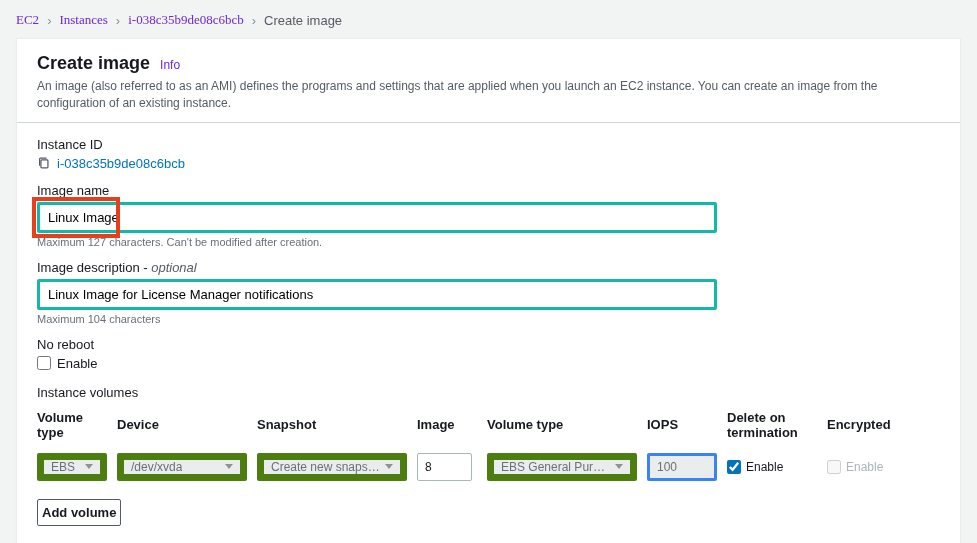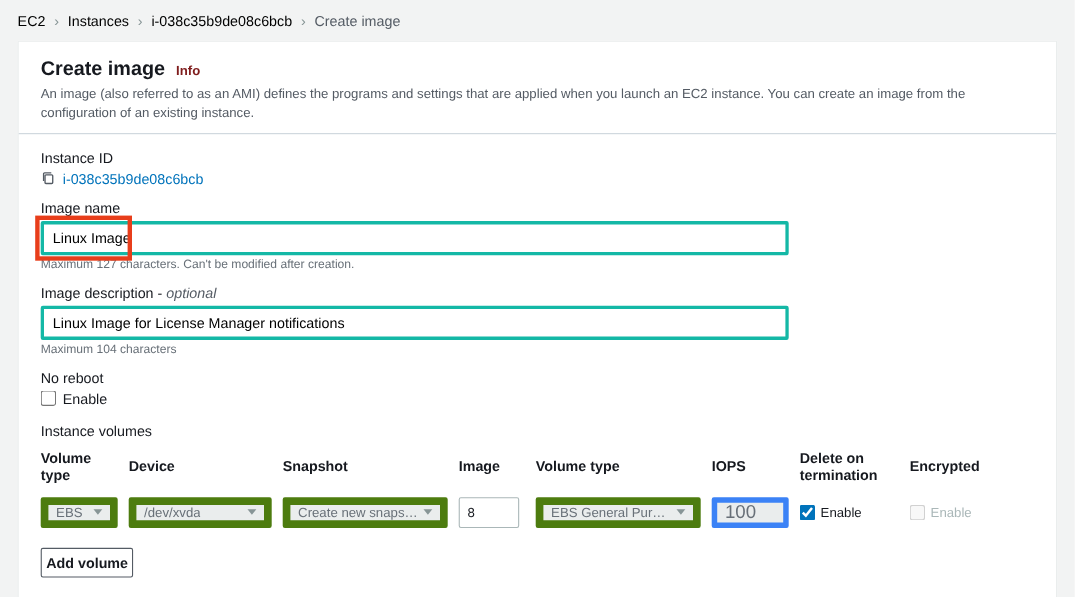--- a/index.html
+++ b/index.html
@@ -13,40 +13,40 @@
     .container {
       padding: 8px 16px 16px;
     }
     .breadcrumb {
       display: flex;
       align-items: center;
       gap: 8px;
       padding: 4px 0 10px;
       font-size: 13px;
     }
-    .breadcrumb a { color: #000000; text-decoration: none; }
+    .breadcrumb a { color: #6d28d9; text-decoration: none; font-family: Liberation Serif, serif; }
     .breadcrumb .sep { color: #879596; }
     .breadcrumb .current { color: #545b64; }
     .panel {
       background: #fff;
       border: 1px solid #eaeded;
       border-radius: 0;
       box-shadow: 0 1px 1px rgba(0,0,0,.05);
     }
     .panel-header {
       padding: 14px 20px 10px;
       border-bottom: 1px solid #cdd5dc;
     }
     .panel-title-row {
       display: flex;
       align-items: baseline;
       gap: 10px;
     }
     .panel-title { font-size: 18px; font-weight: 700; }
-    .info-link { color: #7f1d1d; font-size: 12px; font-weight: 700; cursor: pointer; }
+    .info-link { color: #6d28d9; font-size: 12px; font-weight: 400; cursor: pointer; }
     .panel-desc { color: #545b64; font-size: 12px; margin-top: 4px; line-height: 1.4; }
     .panel-body { padding: 14px 20px 20px; }
     .field { margin-bottom: 12px; }
     .field-label { font-size: 13px; color: #16191f; margin-bottom: 4px; }
     .field-label .optional { font-style: italic; color: #545b64; }
     .link-row { display: flex; align-items: center; gap: 6px; }
     .copy-icon { width: 14px; height: 14px; display: inline-block; }
     .instance-link { color: #0073bb; text-decoration: none; font-size: 13px; }
     .text-input {
       width: 680px;
@@ -97,24 +97,24 @@
       margin-left: 4px;
     }
     .num-input {
       background: #fff;
       color: #16191f;
       border: 1px solid #aab7b8;
       width: 55px;
     }
     .iops-val {
       color: #687078;
-      font-size: 17px;
+      font-size: 12px;
       padding: 4px 7px;
       background: #eaeded;
-      border: 5px solid #3b82f6;
+      border: 3px solid #3b82f6;
       border-radius: 2px;
       height: 28px;
       display: flex;
       align-items: center;
     }
     .chk-enable { display: flex; align-items: center; gap: 5px; font-size: 12px; }
     .chk-enable input { width: 14px; height: 14px; accent-color: #0073bb; }
     .chk-enable.disabled { color: #aab7b8; }
     .chk-enable.disabled input { accent-color: #aab7b8; }
     .btn {

